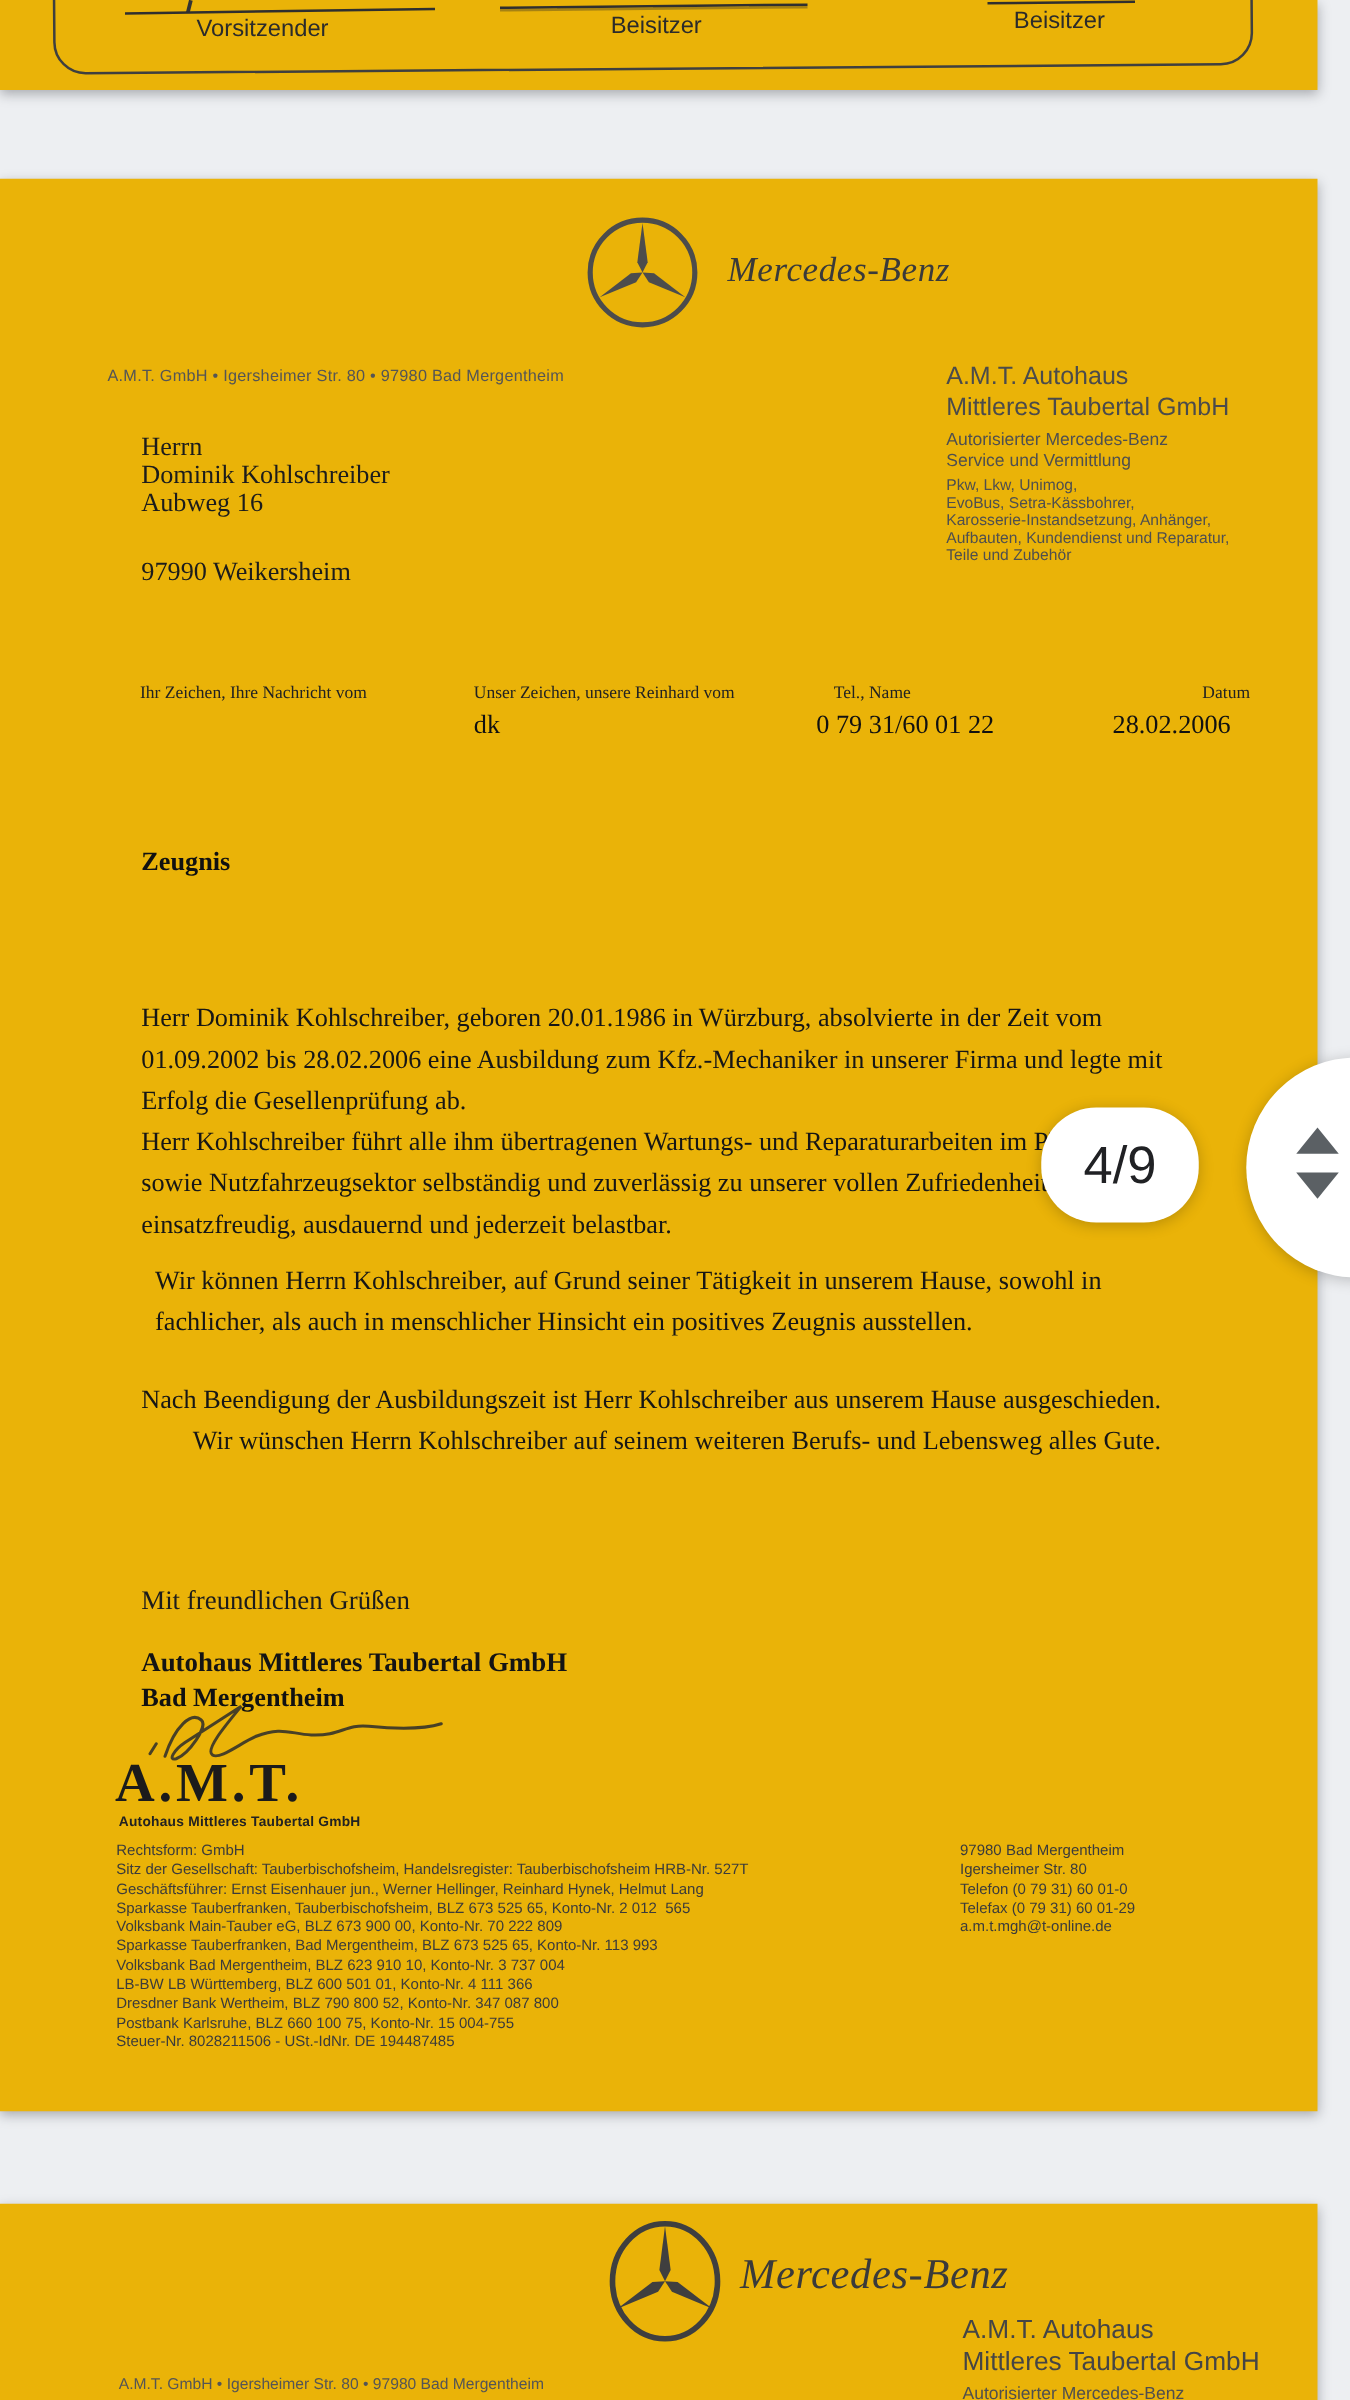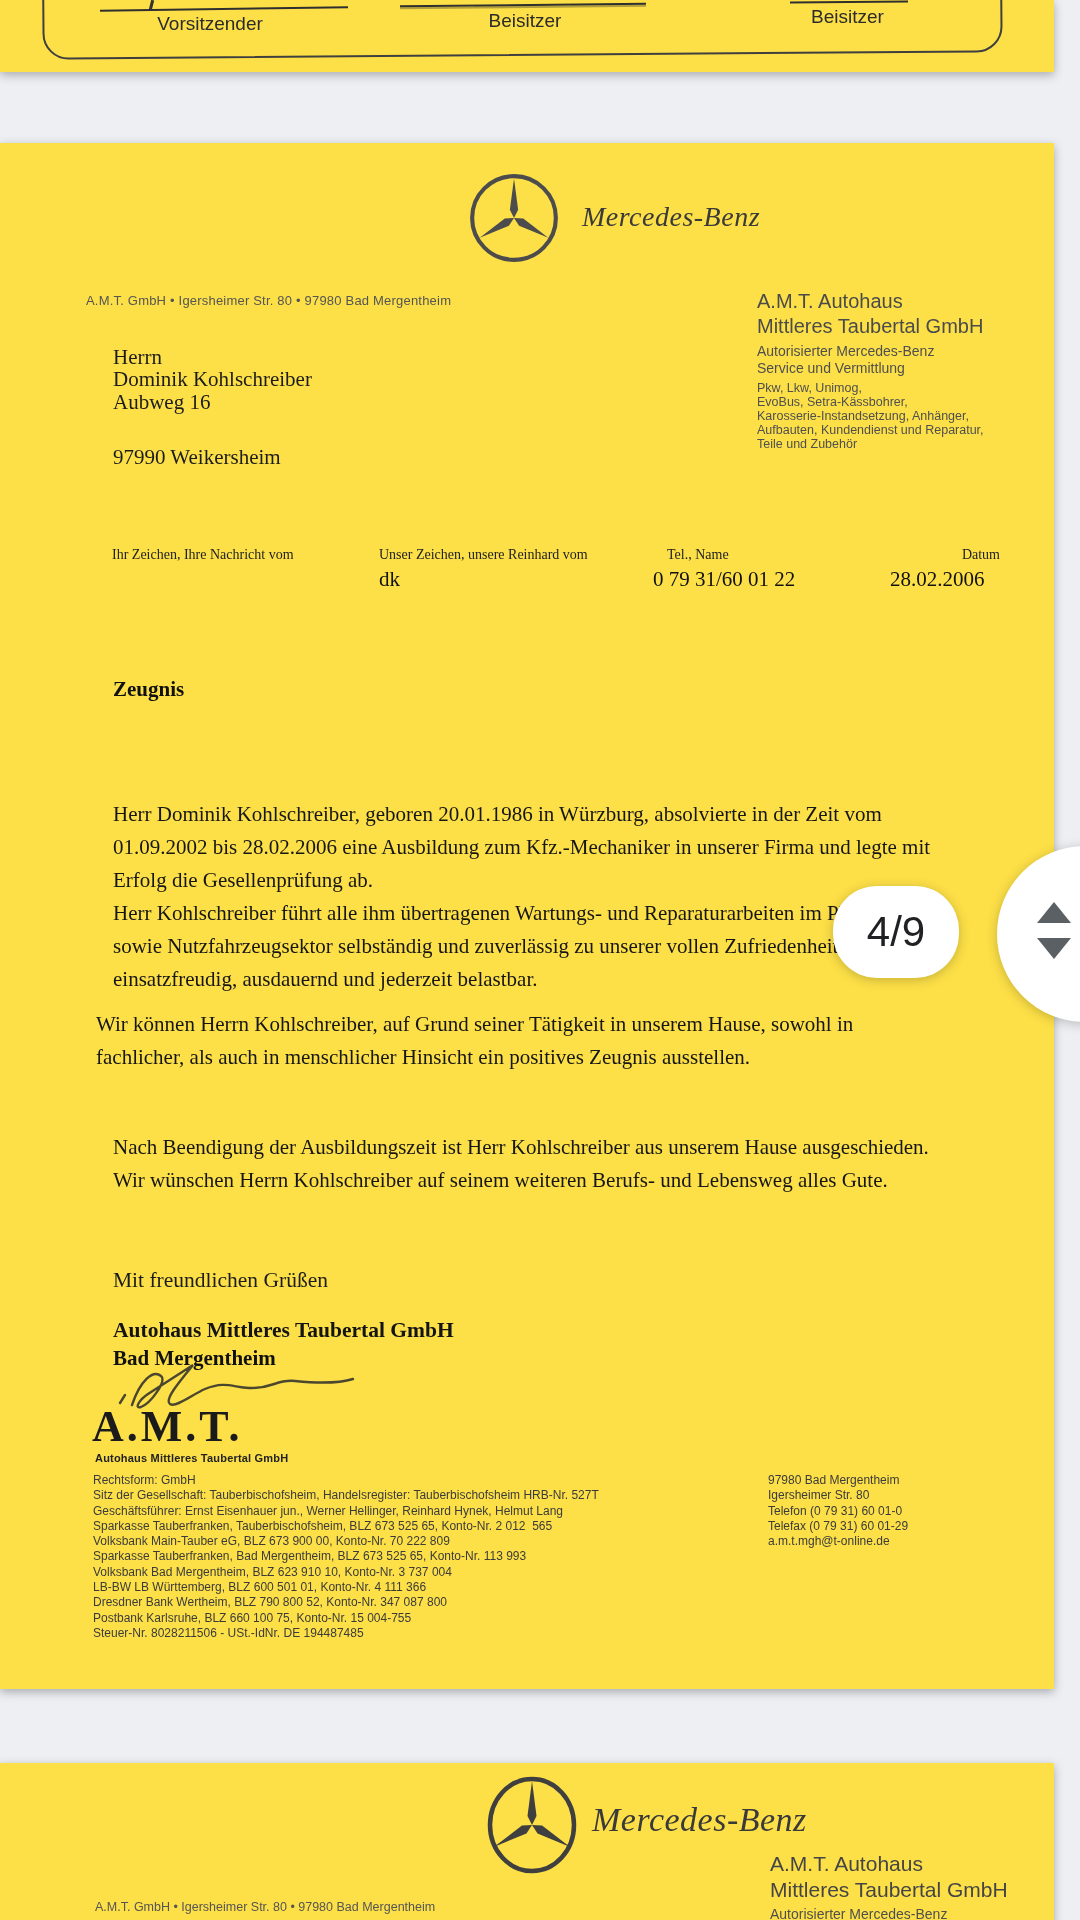--- a/index.html
+++ b/index.html
@@ -3,21 +3,21 @@
 <meta charset="utf-8">
 <style>
   html,body{margin:0;padding:0;}
   body{
     width:1080px;height:1920px;overflow:hidden;position:relative;
     background:#edeff2;
     font-family:"Liberation Sans",sans-serif;
   }
   .viewport{position:absolute;inset:0;width:1080px;height:1920px;overflow:hidden;}
   .page{
-    position:absolute;left:0;width:1054px;background:#fde047;
+    position:absolute;left:0;width:1054px;background:#eab308;
     box-shadow:0 3px 9px rgba(40,44,52,.35);
   }
   
   .page-prev{top:0;height:72px;overflow:hidden;}
   .sig-box{
     position:absolute;left:42px;top:-122px;width:956px;height:174px;
     border:2.5px solid #3f3f3f;border-radius:26px;transform:rotate(-0.45deg);
   }
   .sig-line{position:absolute;border-top:2.4px solid #2f2f2f;}
   .sig-label{
@@ -130,23 +130,23 @@
     <div class="abs serif ref-value" style="left:890px;top:424px;">28.02.2006</div>
 
     <div class="abs serif subject" style="left:113px;top:534px;">Zeugnis</div>
 
     <div class="abs serif para" style="left:113px;top:655px;">Herr Dominik Kohlschreiber, geboren 20.01.1986 in Würzburg, absolvierte in der Zeit vom
 01.09.2002 bis 28.02.2006 eine Ausbildung zum Kfz.-Mechaniker in unserer Firma und legte mit
 Erfolg die Gesellenprüfung ab.</div>
     <div class="abs serif para" style="left:113px;top:754px;">Herr Kohlschreiber führt alle ihm übertragenen Wartungs- und Reparaturarbeiten im PKW-
 sowie Nutzfahrzeugsektor selbständig und zuverlässig zu unserer vollen Zufriedenheit. Er ist
 einsatzfreudig, ausdauernd und jederzeit belastbar.</div>
-    <div class="abs serif para" style="left:96px;top:865px;">Wir können Herrn Kohlschreiber, auf Grund seiner Tätigkeit in unserem Hause, sowohl in
+    <div class="abs serif para" style="left:124px;top:865px;">Wir können Herrn Kohlschreiber, auf Grund seiner Tätigkeit in unserem Hause, sowohl in
 fachlicher, als auch in menschlicher Hinsicht ein positives Zeugnis ausstellen.</div>
-    <div class="abs serif para" style="left:113px;top:988px;">Nach Beendigung der Ausbildungszeit ist Herr Kohlschreiber aus unserem Hause ausgeschieden.
+    <div class="abs serif para" style="left:113px;top:960px;text-align:right;">Nach Beendigung der Ausbildungszeit ist Herr Kohlschreiber aus unserem Hause ausgeschieden.
 Wir wünschen Herrn Kohlschreiber auf seinem weiteren Berufs- und Lebensweg alles Gute.</div>
 
     <div class="abs serif" style="left:113px;top:1125px;font-size:21.5px;">Mit freundlichen Grüßen</div>
     <div class="abs serif closing-company" style="left:113px;top:1175px;">Autohaus Mittleres Taubertal GmbH</div>
     <div class="abs serif closing-city" style="left:113px;top:1203px;">Bad Mergentheim</div>
 
     <svg class="abs" style="left:112px;top:1218px;" width="300" height="52" viewBox="0 0 300 52">
       <path d="M8,42 l5,-8 m7,10 c8,-24 21,-36 29,-29 c6,5 -10,27 -20,31 c-7,2 -2,-7 7,-13 l45,-29 c-14,17 -29,35 -23,39 c6,4 23,-10 35,-15 c20,-8 27,-2 44,-1 c24,1 27,-9 46,-7 c20,2 42,3 58,-2" fill="none" stroke="#2c2c2c" stroke-width="2.4" stroke-linecap="round" opacity="0.85"></path>
     </svg>
 

